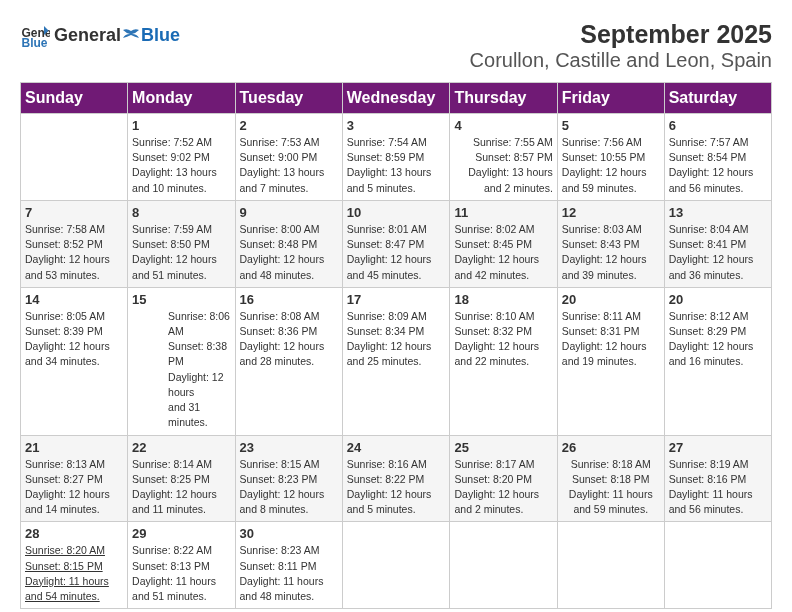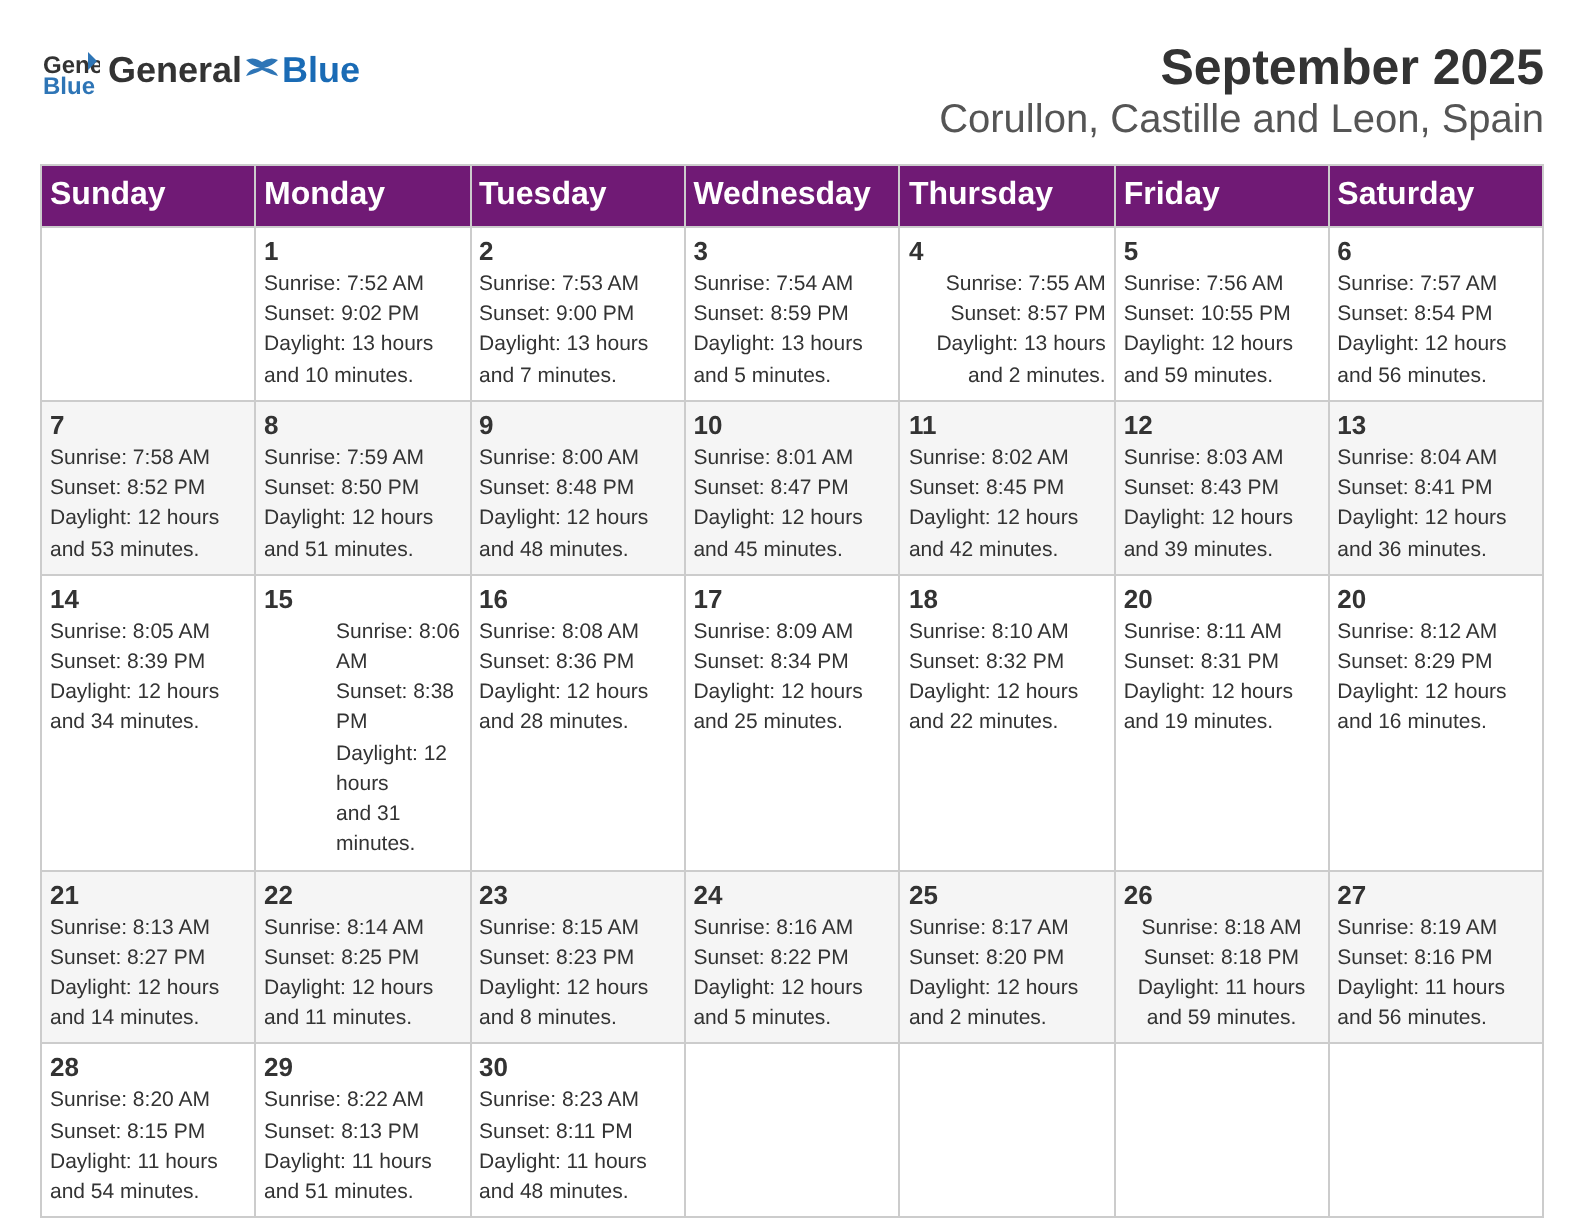--- a/index.html
+++ b/index.html
@@ -321,21 +321,21 @@
           <span class="day-number">27</span>
           <div class="day-info" style="white-space: pre-line;">Sunrise: 8:19 AM
 Sunset: 8:16 PM
 Daylight: 11 hours
 and 56 minutes.</div>
         </td>
       </tr>
       <tr>
         <td>
           <span class="day-number">28</span>
-          <div class="day-info" style="white-space: pre-line;">Sunrise: 8:20 AM
+          <div class="day-info" style="white-space: pre-line; text-decoration: underline;">Sunrise: 8:20 AM
 Sunset: 8:15 PM
 Daylight: 11 hours
 and 54 minutes.</div>
         </td>
         <td>
           <span class="day-number">29</span>
           <div class="day-info" style="white-space: pre-line;">Sunrise: 8:22 AM
 Sunset: 8:13 PM
 Daylight: 11 hours
 and 51 minutes.</div>

